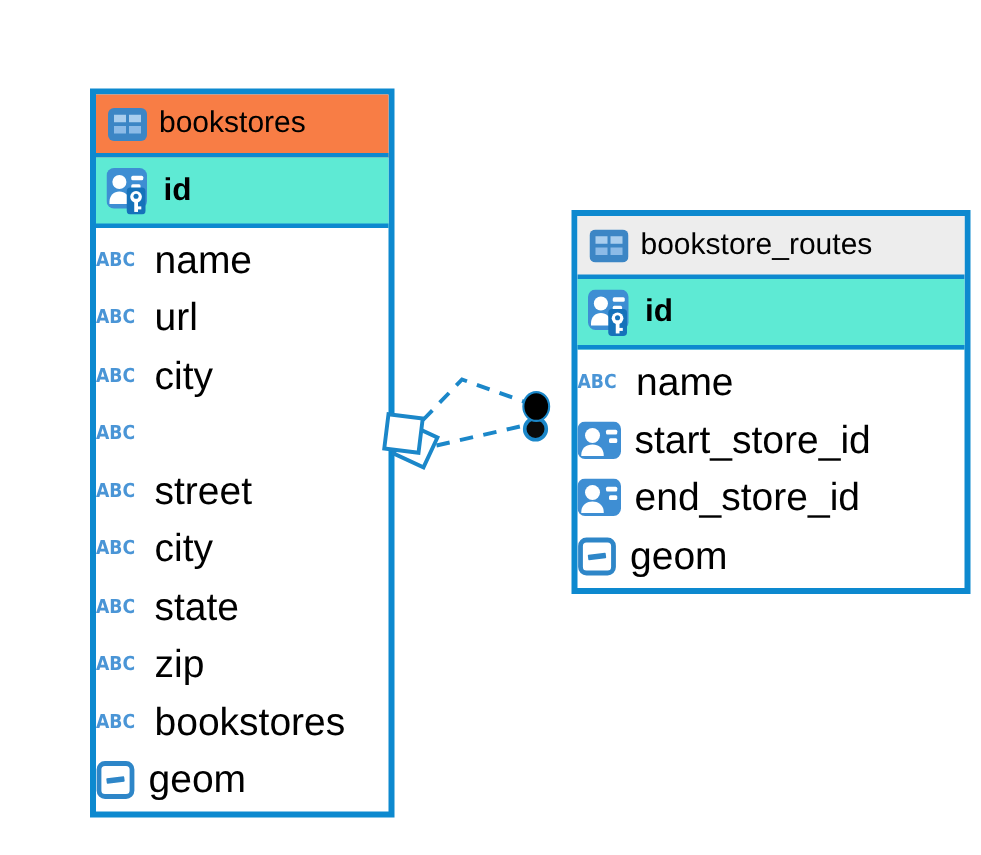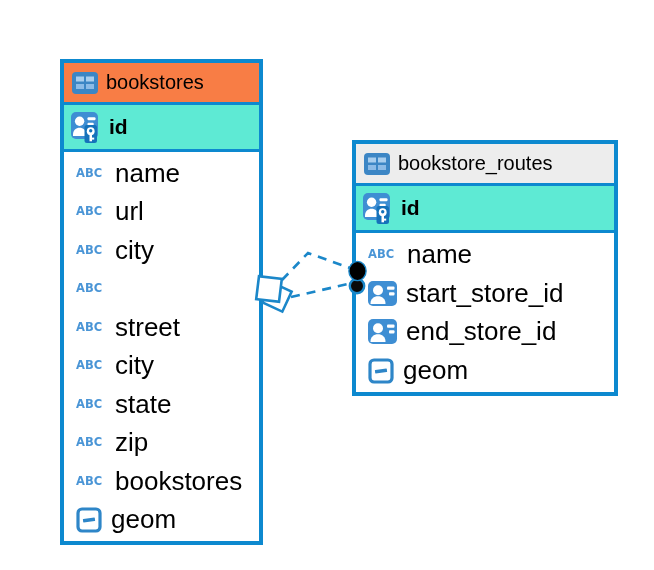--- a/index.html
+++ b/index.html
@@ -21,39 +21,39 @@
     font-family:"Liberation Sans", sans-serif;color:#000;
   }
   .canvas{position:absolute;inset:0;}
 
   .entity{
     position:absolute;background:#fff;
     border:4px solid var(--blue);
     display:flex;flex-direction:column;
   }
   .entity.t1{left:60px;top:59px;width:203px;height:486px;}
-  .entity.t2{left:352px;top:140px;width:266px;height:256px;}
+  .entity.t2{left:381px;top:140px;width:266px;height:256px;}
 
   .entity-header{
     flex:0 0 42px;display:flex;align-items:center;gap:8px;
     padding-left:8px;border-bottom:3px solid var(--blue);
   }
   .t1 .entity-header{background:var(--orange);}
   .t2 .entity-header{background:var(--gray-header);}
   .entity-title{font-size:20px;font-weight:400;white-space:nowrap;}
 
   .pk-row{
     flex:0 0 47px;display:flex;align-items:center;gap:8px;
     padding-left:7px;background:#5eead4;border-bottom:3px solid var(--blue);
   }
   .pk-label{font-size:21px;font-weight:700;}
 
   .rows{flex:1;display:flex;flex-direction:column;padding-top:2px;padding-bottom:2px;}
   .col-row{
-    flex:1;display:flex;align-items:center;gap:9px;padding-left:12px;min-height:0;
+    flex:1;display:flex;align-items:center;gap:9px;padding-left:0;min-height:0;
   }
   .col-label{font-size:26px;font-weight:400;white-space:nowrap;}
 
   .abc-icon{
     flex:0 0 auto;width:30px;color:var(--abc-blue);
     font-family:"DejaVu Sans", sans-serif;
     font-size:11.5px;font-weight:800;letter-spacing:0px;line-height:1;
     transform:scaleY(1.12);
   }
   .svg-icon{flex:0 0 auto;display:block;}

